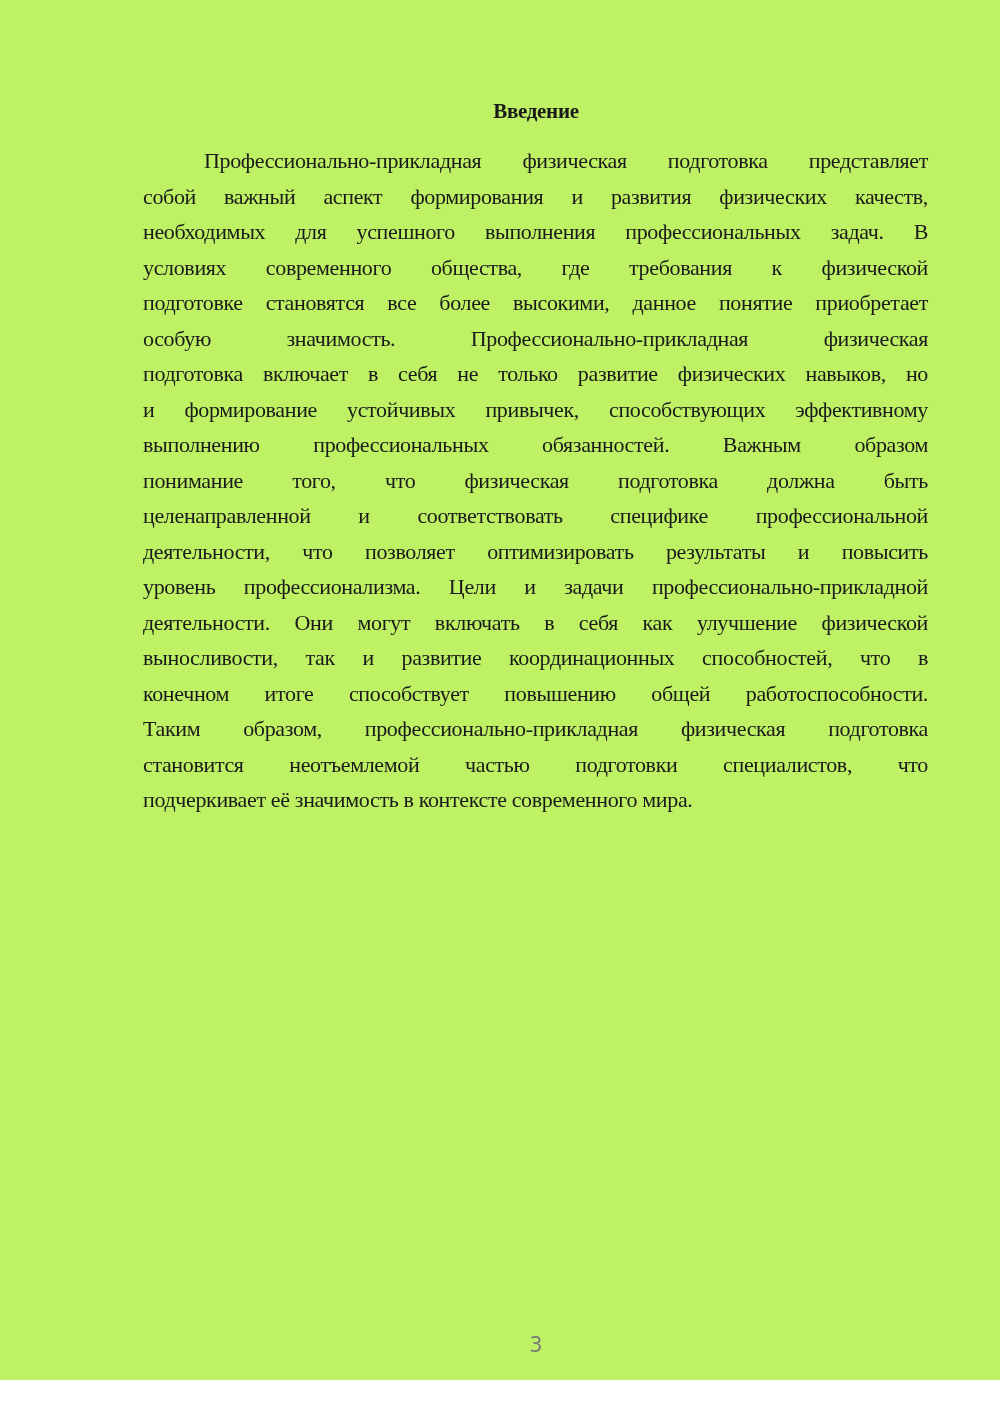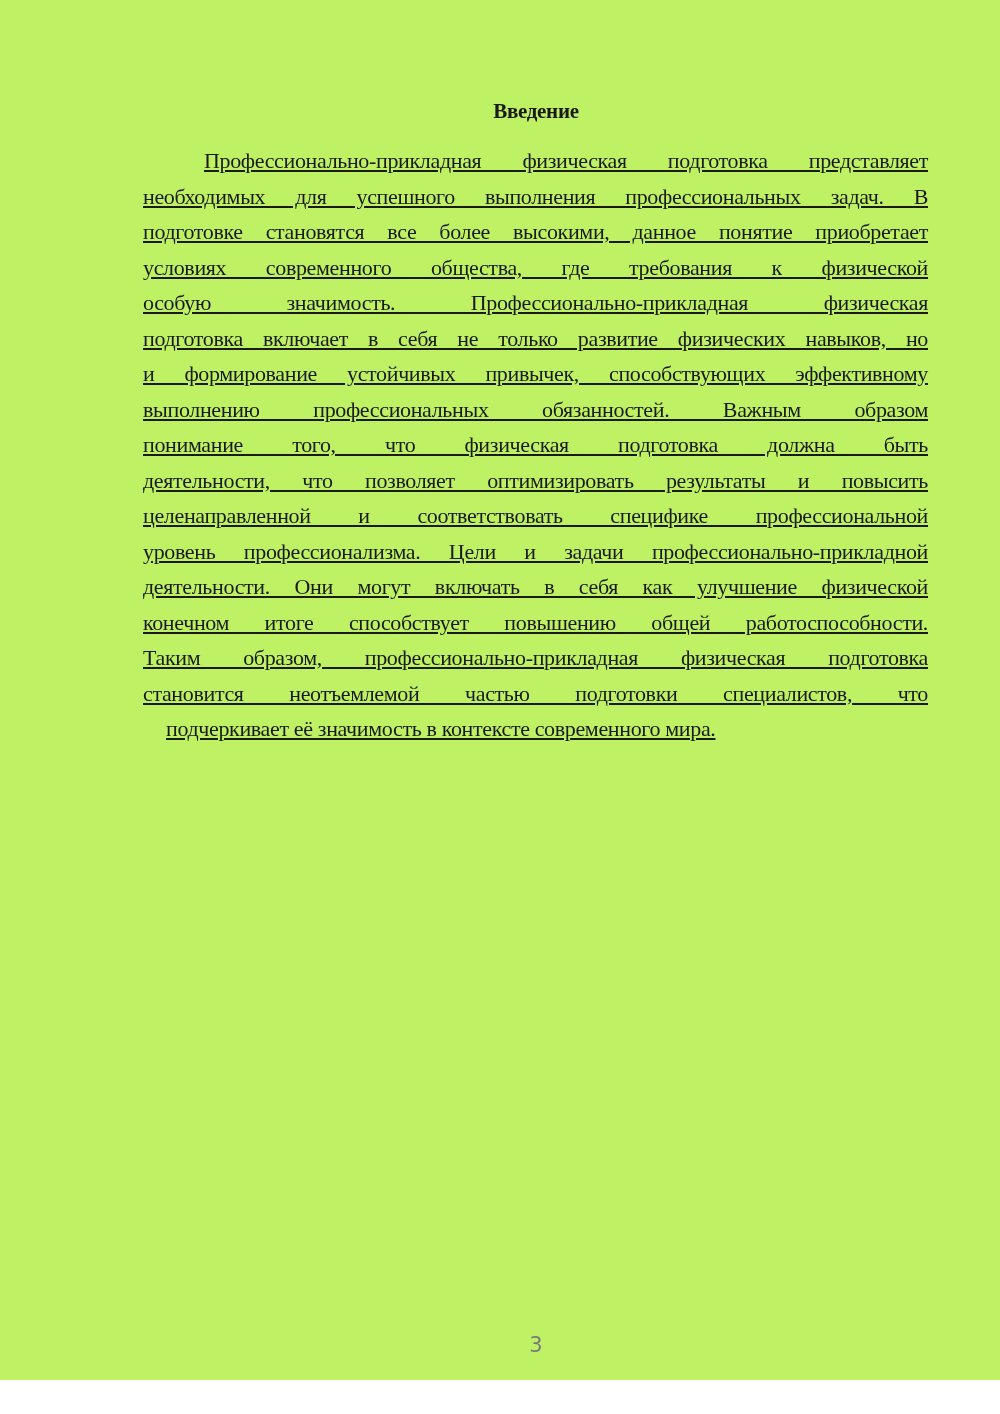--- a/index.html
+++ b/index.html
@@ -32,71 +32,71 @@
       font-weight: bold;
       font-size: 21px;
       line-height: 30px;
       letter-spacing: -0.3px;
     }
     .body-text {
       position: absolute;
       left: 143px;
       top: 143px;
       width: 785px;
-      text-decoration: underline;
     }
     .line {
       display: block;
       height: 35.5px;
       line-height: 35.5px;
       font-size: 22px;
       text-align: justify;
       text-align-last: justify;
       white-space: nowrap;
       letter-spacing: -0.35px;
       word-spacing: 0px;
     }
     .line.first {
       padding-left: 61px;
     }
     .line.last {
       text-align-last: left;
-      margin-left: 23px;
     }
     .page-number {
       position: absolute;
       left: 0;
       width: 1072px;
       top: 1333px;
       text-align: center;
       font-size: 21px;
       color: #7a7a7a;
       font-family: "DejaVu Sans", sans-serif;
     }
   </style>
 </head>
 <body>
 
 <div class="page">
   <div class="title">Введение</div>
 
   <div class="body-text">
     <span class="line first">Профессионально-прикладная физическая подготовка представляет</span>
+    <span class="line">собой важный аспект формирования и развития физических качеств,</span>
     <span class="line">необходимых для успешного выполнения профессиональных задач. В</span>
+    <span class="line">условиях современного общества, где требования к физической</span>
     <span class="line">подготовке становятся все более высокими, данное понятие приобретает</span>
-    <span class="line">условиях современного общества, где требования к физической</span>
     <span class="line">особую значимость. Профессионально-прикладная физическая</span>
     <span class="line">подготовка включает в себя не только развитие физических навыков, но</span>
     <span class="line">и формирование устойчивых привычек, способствующих эффективному</span>
     <span class="line">выполнению профессиональных обязанностей. Важным образом</span>
     <span class="line">понимание того, что физическая подготовка должна быть</span>
+    <span class="line">целенаправленной и соответствовать специфике профессиональной</span>
     <span class="line">деятельности, что позволяет оптимизировать результаты и повысить</span>
-    <span class="line">целенаправленной и соответствовать специфике профессиональной</span>
     <span class="line">уровень профессионализма. Цели и задачи профессионально-прикладной</span>
     <span class="line">деятельности. Они могут включать в себя как улучшение физической</span>
+    <span class="line">выносливости, так и развитие координационных способностей, что в</span>
     <span class="line">конечном итоге способствует повышению общей работоспособности.</span>
     <span class="line">Таким образом, профессионально-прикладная физическая подготовка</span>
     <span class="line">становится неотъемлемой частью подготовки специалистов, что</span>
     <span class="line last">подчеркивает её значимость в контексте современного мира.</span>
   </div>
 
   <div class="page-number">3</div>
 </div>
 
 </body></html>

